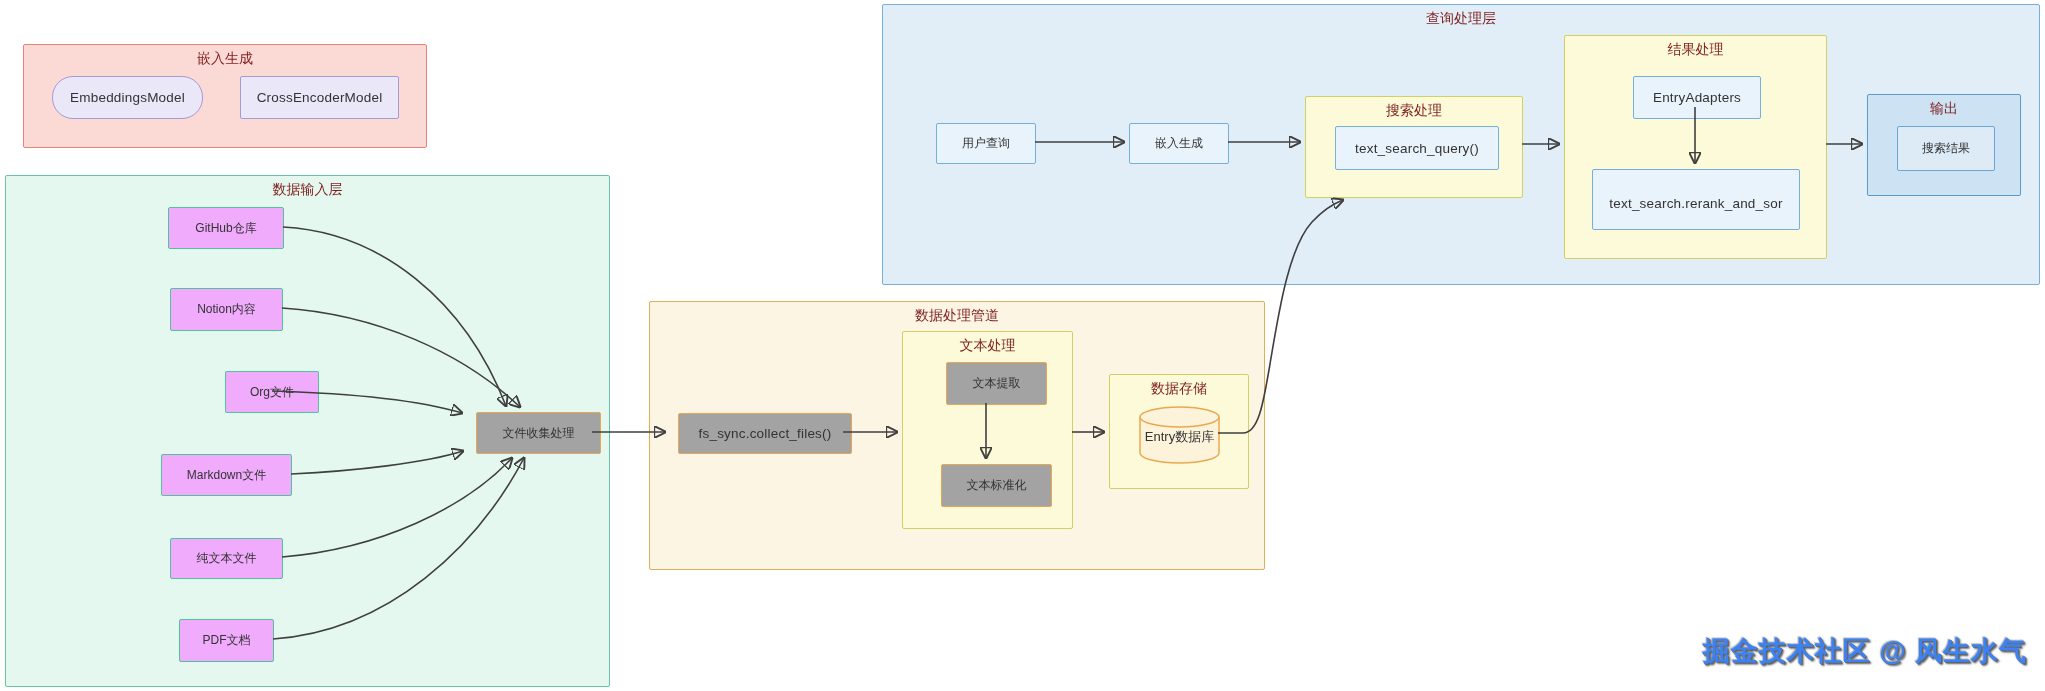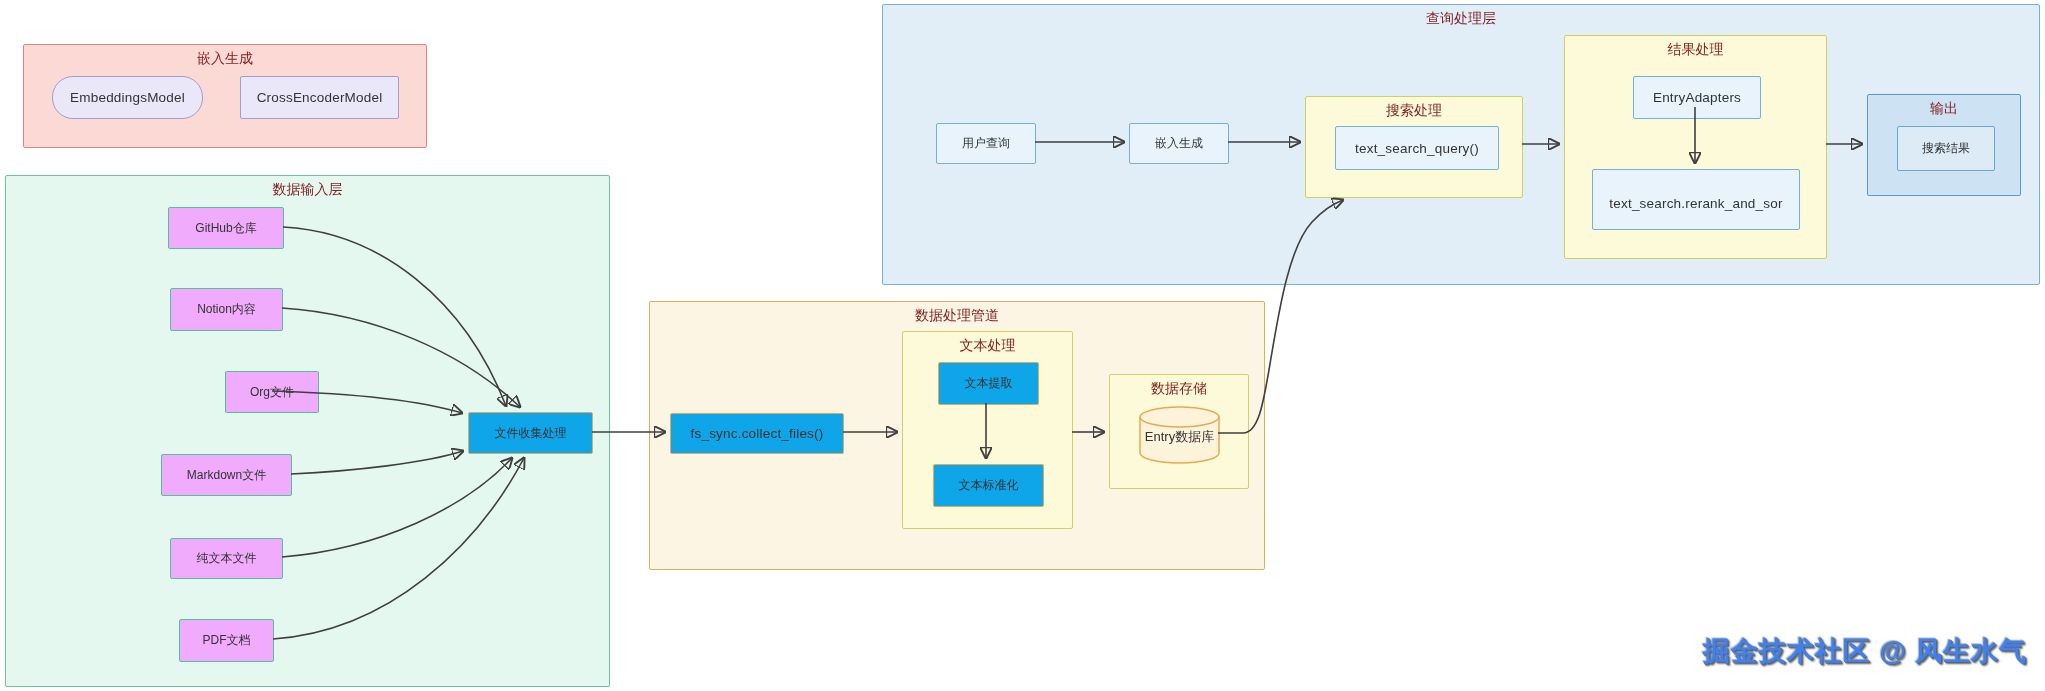--- a/index.html
+++ b/index.html
@@ -16,21 +16,21 @@
     display:flex;align-items:center;justify-content:center;
     font-size:12px;white-space:nowrap;text-align:center;
   }
   .code{font-size:13.5px;letter-spacing:.2px;}
   
   .c-pink      {background:#fbdad6;border:1.5px solid #e5837a;}
   .c-purple    {background:#eae7f9;border:1.4px solid #a49ad6;}
   .c-mint-grp  {background:#e5f8f0;border:1.4px solid #6ac4a3;}
   .c-mint      {background:#f0abfc;border:1.4px solid #51c39b;text-align:right;}
   .c-cream-grp {background:#fcf5e3;border:1.4px solid #dfae58;}
-  .c-cream     {background:#0ea5e9;border:1.4px solid #e7a94f;}
+  .c-cream     {background:#a3a3a3;border:1.4px solid #e7a94f;margin-left:8px;}
   .c-yellow-grp{background:#fcfad9;border:1.3px solid #cfd166;}
   .c-blue-grp  {background:#e1eef8;border:1.4px solid #79afd6;}
   .c-blue      {background:#e9f3fb;border:1.4px solid #74b0da;}
   .c-bluedark  {background:#cde2f3;border:1.4px solid #5b9bcb;}
   .c-bluelight {background:#dcebf6;border:1.4px solid #6ba6d5;}
   .top-text{align-items:flex-start;padding-top:26px;}
   #connectors{position:absolute;left:0;top:0;pointer-events:none;}
   #connectors path{fill:none;stroke:#3f3f3f;stroke-width:1.6;}
   #watermark{
     position:absolute;top:633px;right:18px;

